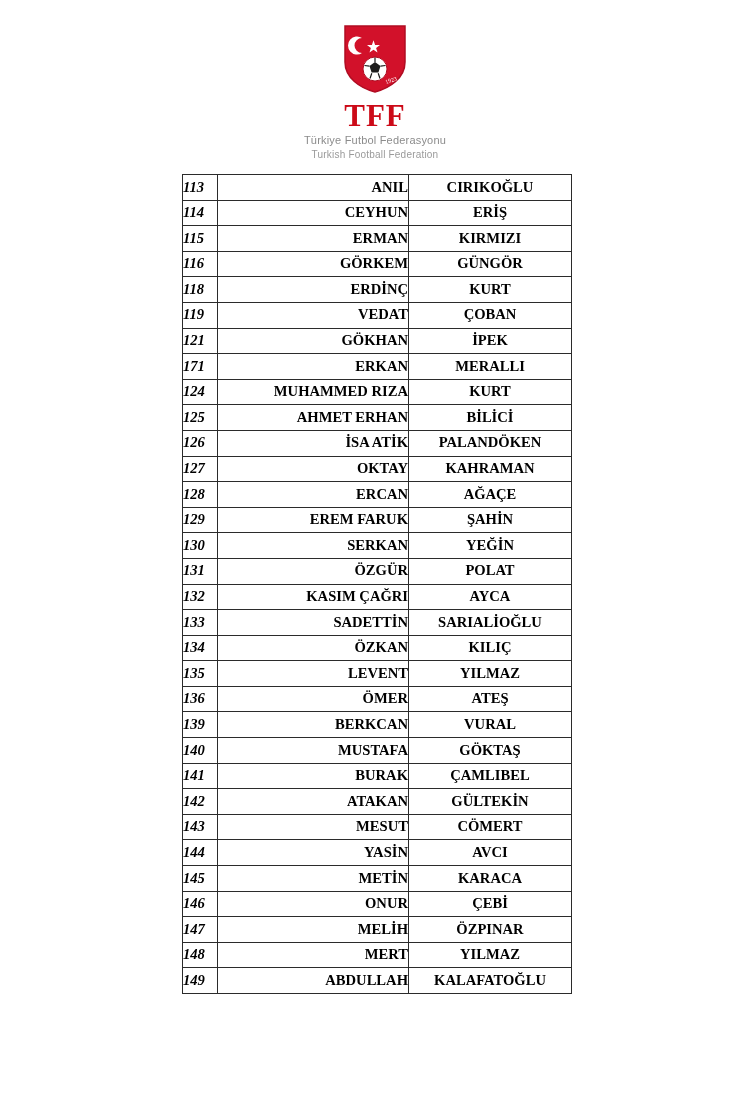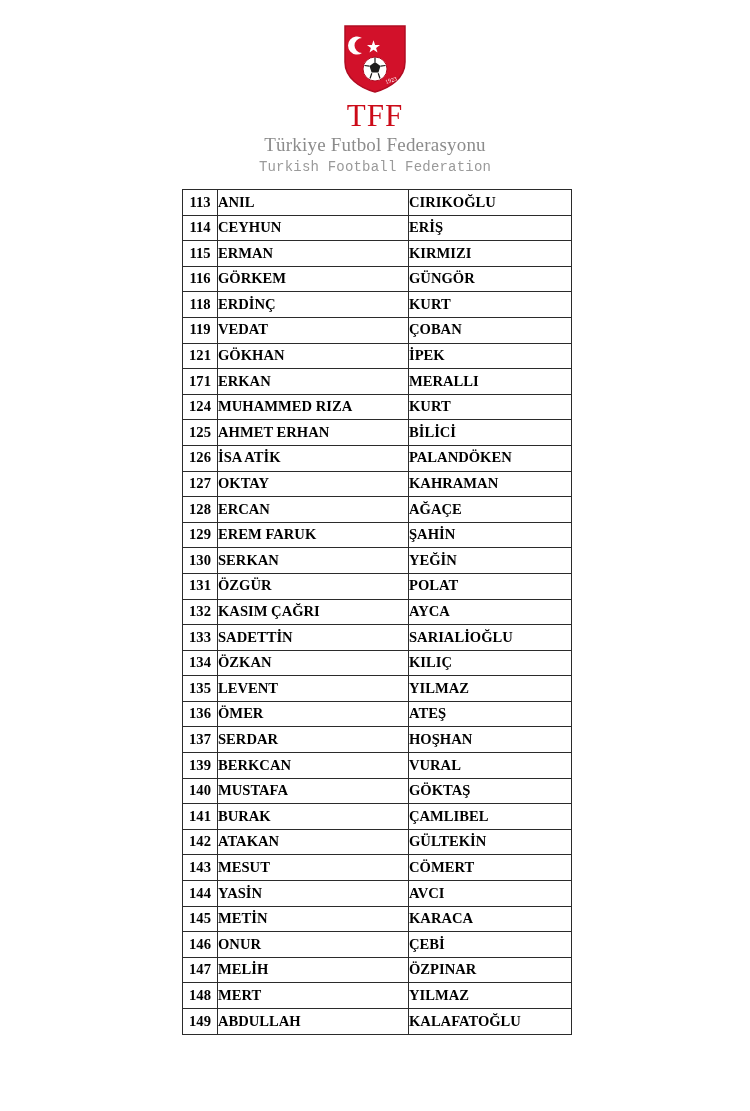--- a/index.html
+++ b/index.html
@@ -26,37 +26,37 @@
   }
   .crest {
     width: 66px;
     height: 72px;
     position: relative;
   }
   .crest svg { display: block; }
 
   .tff-word {
     font-family: "Liberation Serif", serif;
-    font-weight: normal;
+    font-weight: bold;
     font-size: 31px;
     letter-spacing: 1px;
     color: #cc0a18;
     line-height: 1;
     margin-top: 6px;
   }
   .tff-sub1 {
-    font-family: Liberation Serif, serif;
-    font-size: 19px;
+    font-family: Liberation Sans, sans-serif;
+    font-size: 11px;
     color: #8c8c8c;
     margin-top: 3px;
     letter-spacing: 0.2px;
   }
   .tff-sub2 {
-    font-family: Liberation Mono, monospace;
-    font-size: 14px;
+    font-family: Liberation Sans, sans-serif;
+    font-size: 10px;
     color: #9a9a9a;
     margin-top: 3px;
     letter-spacing: 0.2px;
   }
 
   
   .table-wrap {
     margin: 14px auto 0 auto;
     width: 386px;
   }
@@ -72,33 +72,34 @@
     font-size: 14.6px;
     line-height: 1;
     height: 23.6px;
     padding: 0 0 1px 0;
     vertical-align: middle;
     white-space: nowrap;
     overflow: hidden;
   }
   td.num {
     width: 34px;
-    text-align: center;
+    text-align: left;
     padding-right: 4px;
     border-right: none;
+    font-style: italic;
   }
   td.first {
     width: 190px;
-    text-align: left;
+    text-align: right;
     padding-left: 6px;
     border-left: none;
   }
   td.last {
     width: 162px;
-    text-align: left;
+    text-align: center;
     padding-left: 6px;
   }
 </style>
 </head>
 <body>
 
 <div class="header">
 
   <div class="crest">
     <svg viewBox="0 0 66 72" width="66" height="72" aria-hidden="true">
@@ -224,25 +225,20 @@
           <td class="num">135</td>
           <td class="first">LEVENT</td>
           <td class="last">YILMAZ</td>
         </tr>
         <tr>
           <td class="num">136</td>
           <td class="first">ÖMER</td>
           <td class="last">ATEŞ</td>
         </tr>
         <tr>
-          <td class="num">137</td>
-          <td class="first">SERDAR</td>
-          <td class="last">HOŞHAN</td>
-        </tr>
-        <tr>
           <td class="num">139</td>
           <td class="first">BERKCAN</td>
           <td class="last">VURAL</td>
         </tr>
         <tr>
           <td class="num">140</td>
           <td class="first">MUSTAFA</td>
           <td class="last">GÖKTAŞ</td>
         </tr>
         <tr>

